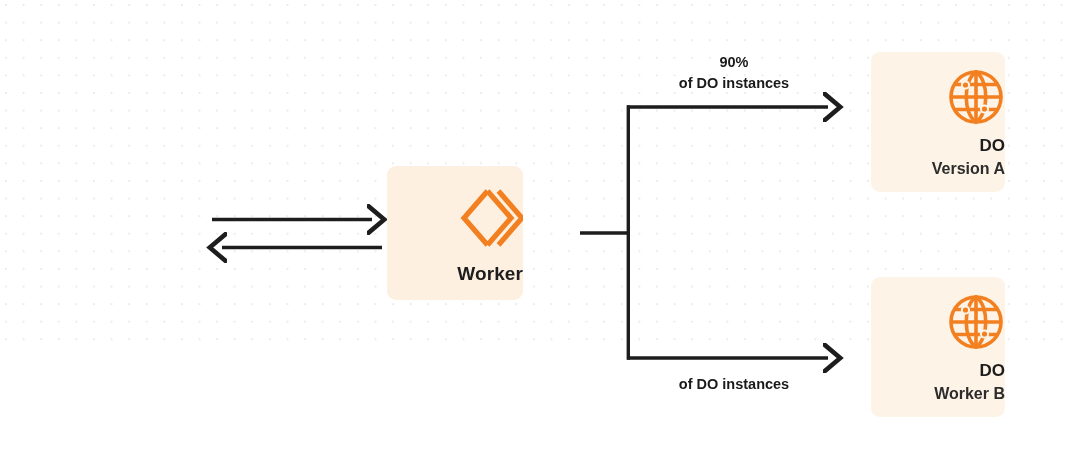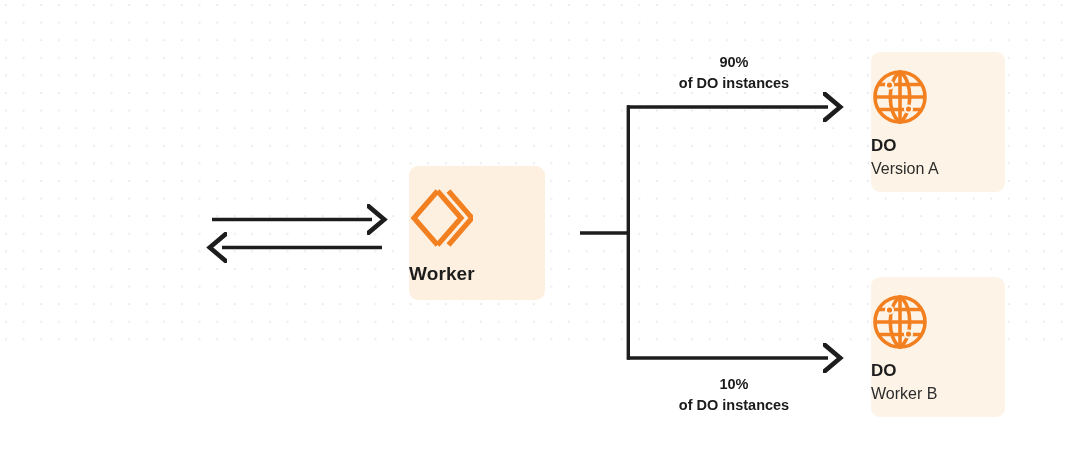--- a/index.html
+++ b/index.html
@@ -23,35 +23,35 @@
     background-size: 17.6px 17.6px;
     background-position: 5px 4px;
   }
 
   
   .node {
     position: absolute;
     border-radius: 9px;
     display: flex;
     flex-direction: column;
-    align-items: flex-start;
+    align-items: flex-end;
     justify-content: center;
     box-sizing: border-box;
   }
 
   .node-client {
     left: 43px;
     top: 166px;
     width: 142px;
     height: 134px;
     background-color: #f4f5f7;
   }
 
   .node-worker {
-    left: 409px;
+    left: 387px;
     top: 166px;
     width: 136px;
     height: 134px;
     background-color: #fdf0e1;
     padding-top: 6px;
   }
 
   .node-do {
     left: 871px;
     width: 134px;
@@ -70,21 +70,21 @@
     line-height: 1.1;
   }
   .node-title-sm {
     font-size: 17px;
     font-weight: bold;
     color: #1d1d1d;
     line-height: 1.15;
   }
   .node-sub {
     font-size: 16px;
-    font-weight: normal;
+    font-weight: bold;
     color: #2c2c2c;
     line-height: 1.3;
     margin-top: 3px;
   }
 
   .icon-wrap {
     display: block;
     line-height: 0;
   }
   .icon-worker { margin-bottom: 16px; }
@@ -161,21 +161,20 @@
       <line x1="627" y1="358" x2="828" y2="358" stroke="#1d1d1d" stroke-width="3.4" stroke-linecap="butt" marker-end="url(#arrow-right)"></line>
     </g>
   </svg>
 
   <div class="edge-label edge-label-top">
     <span class="pct">90%</span>
     <span class="desc">of DO instances</span>
   </div>
 
   <div class="edge-label edge-label-bottom">
-    <span class="pct">10%</span>
     <span class="desc">of DO instances</span>
   </div>
 
 
   <div class="node node-worker">
     <span class="icon-wrap icon-worker">
       <svg width="64" height="60" viewBox="0 0 64 60" xmlns="http://www.w3.org/2000/svg">
 
         <path d="M28.5 3 L5 30 L28.5 57" fill="none" stroke="#f38020" stroke-width="5.2" stroke-linecap="butt" stroke-linejoin="miter"></path>
         <path d="M28.5 3 L52 30 L28.5 57" fill="none" stroke="#f38020" stroke-width="5.2" stroke-linecap="butt" stroke-linejoin="miter"></path>

